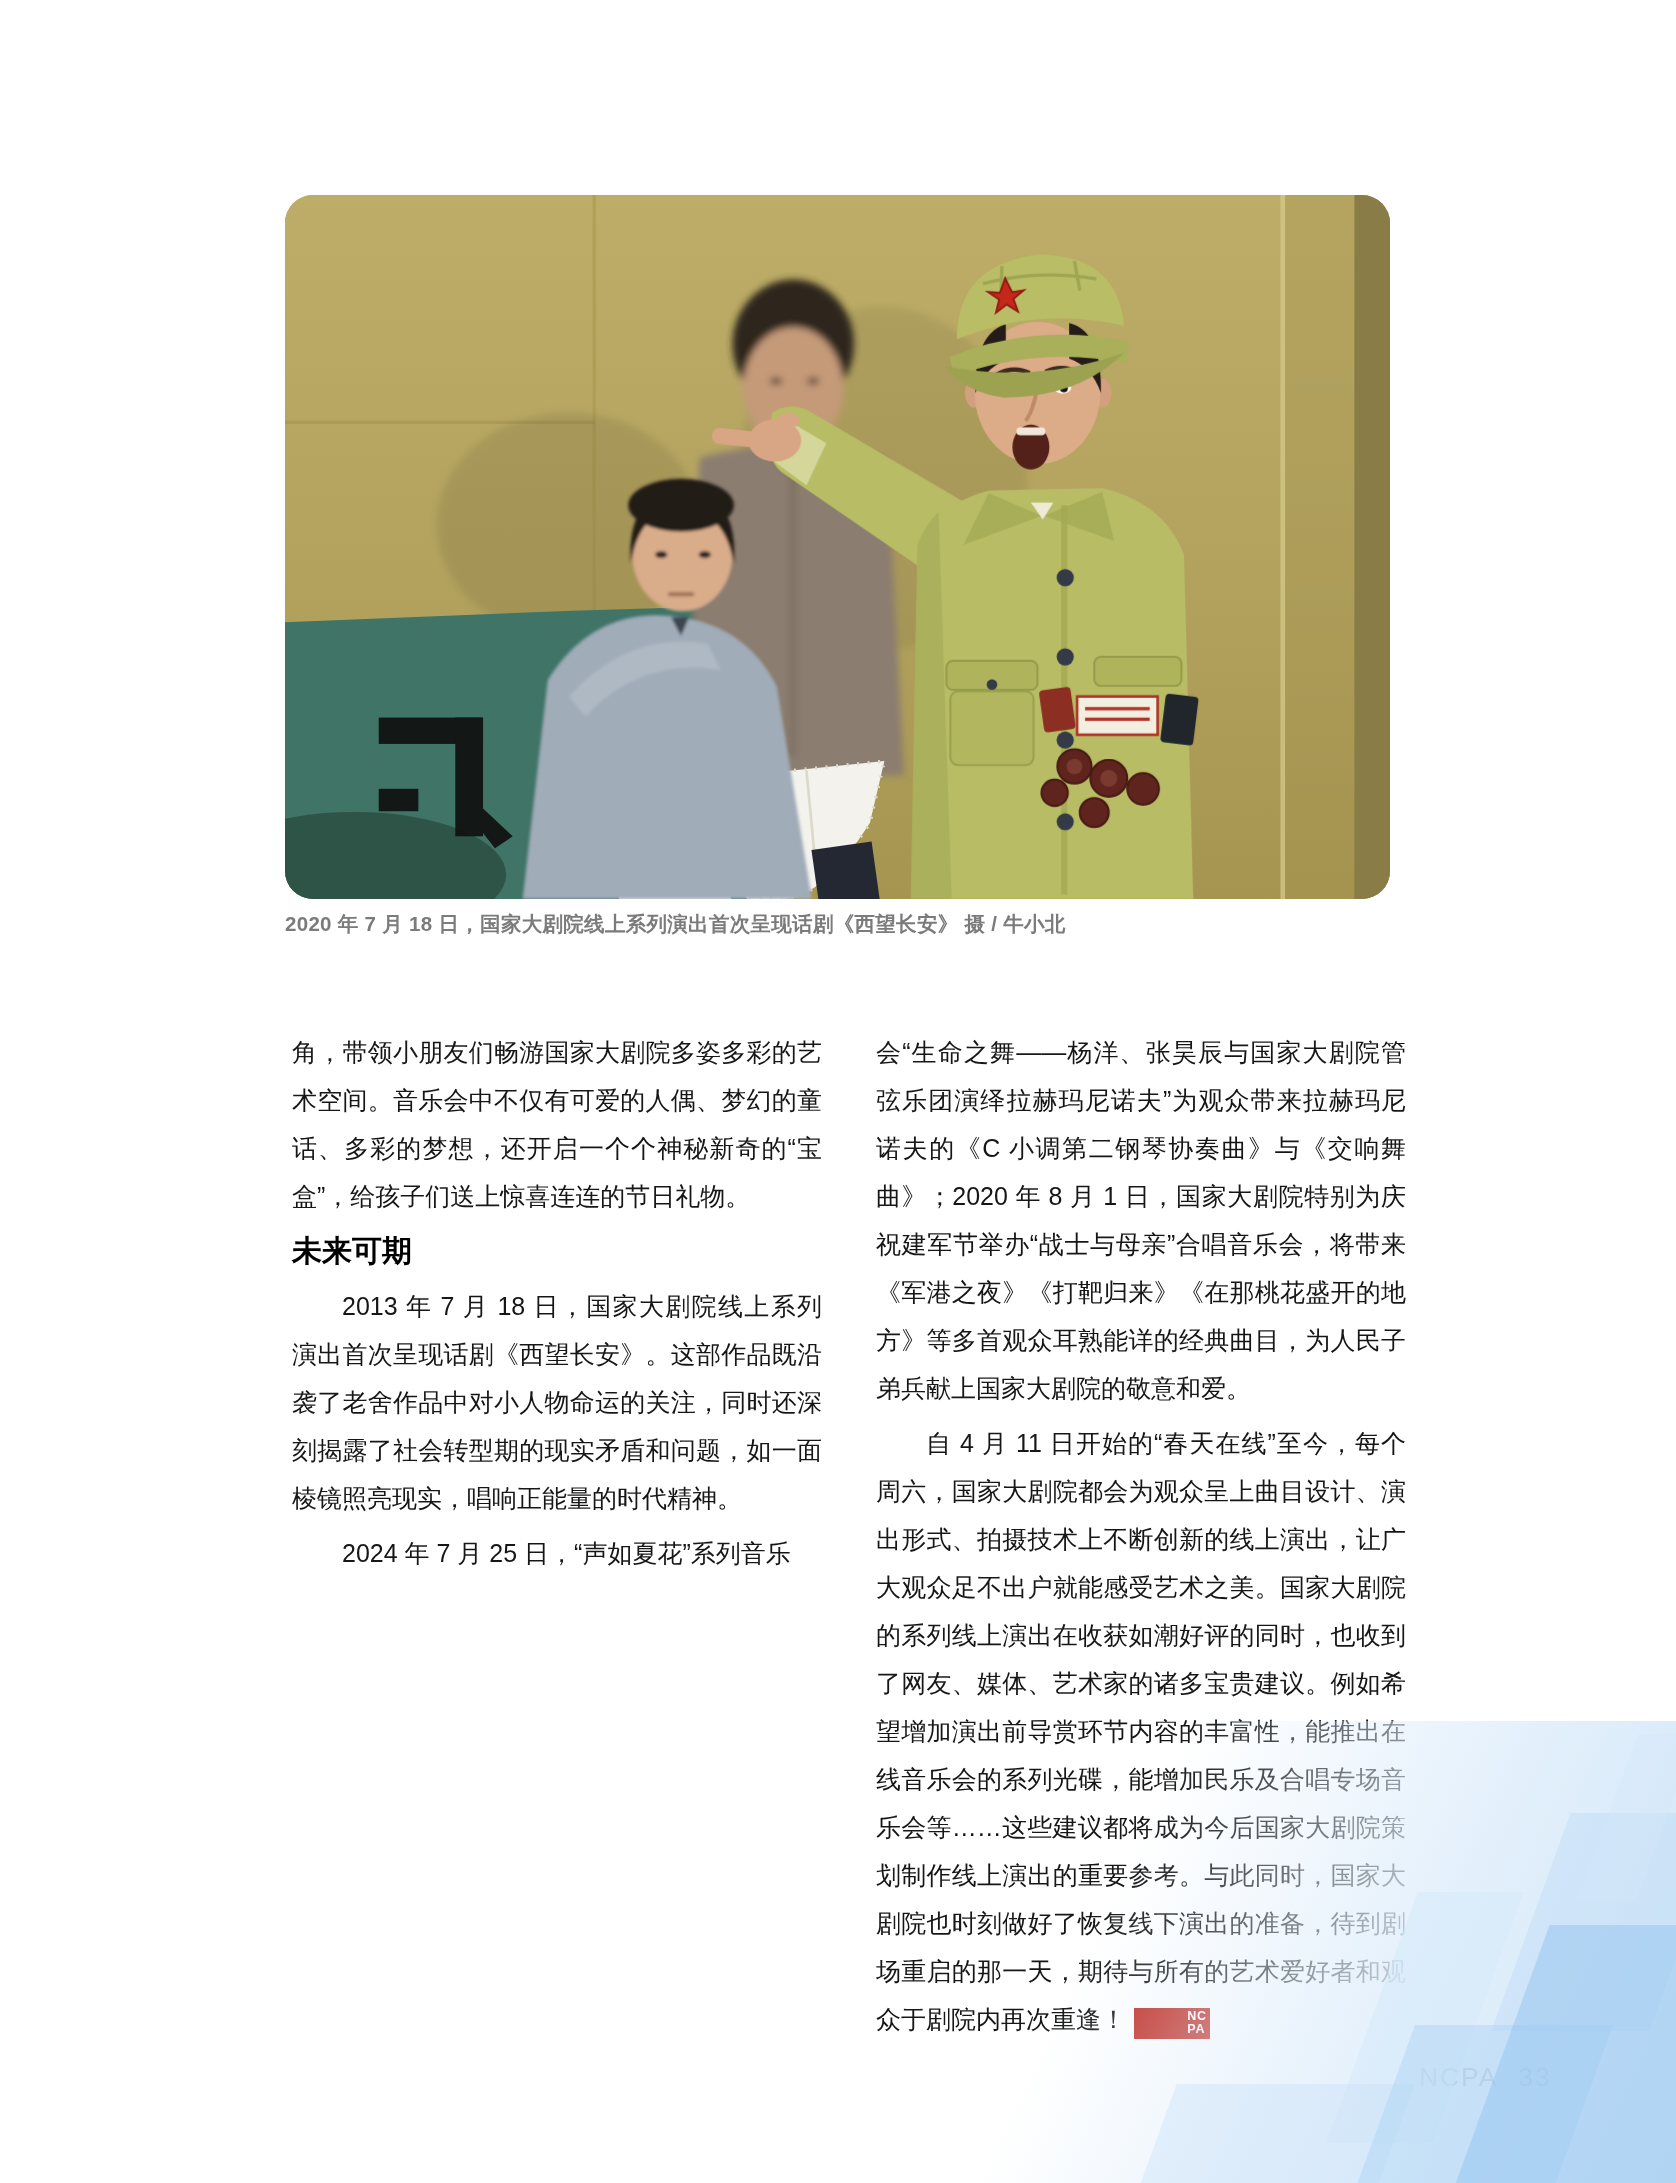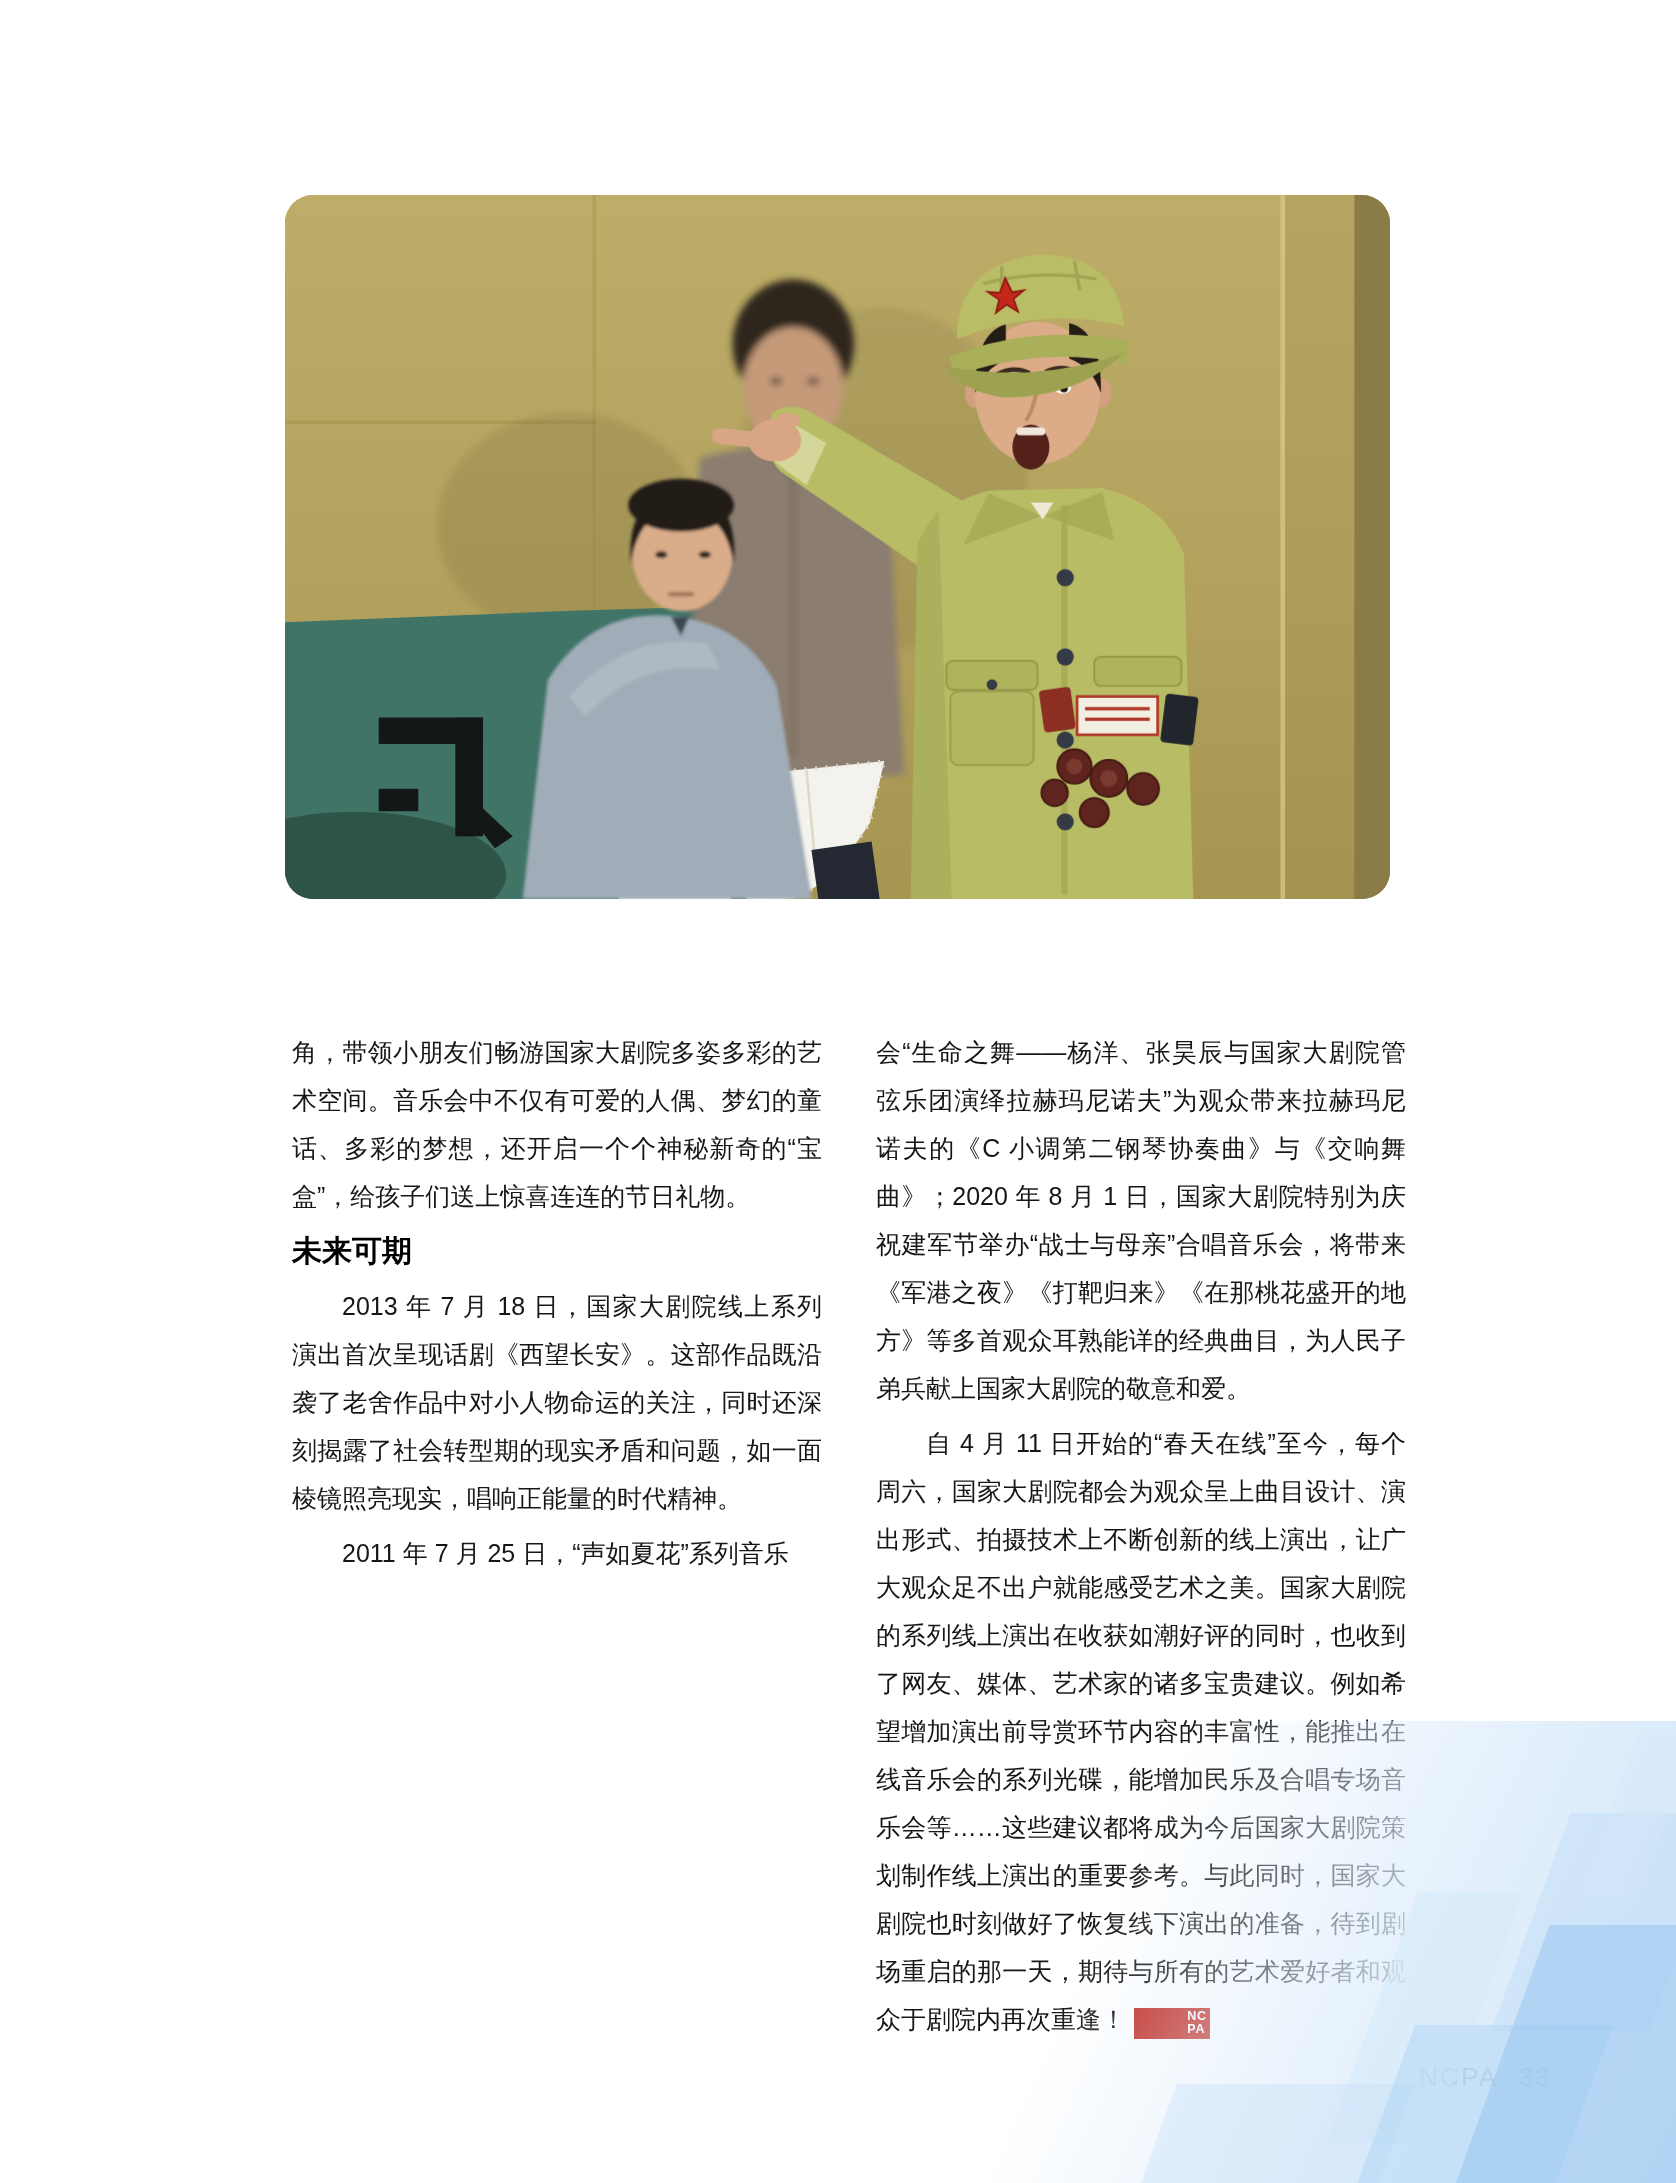--- a/index.html
+++ b/index.html
@@ -190,26 +190,27 @@
           <path d="M 1090 105 L 1086 150" stroke="#a0a553" stroke-width="5" fill="none"></path>
           <path d="M 1200 103 L 1206 148" stroke="#a0a553" stroke-width="5" fill="none"></path>
           <path d="M 1004 238 Q 1140 192 1276 230 L 1272 262 Q 1140 228 1008 268 Z" fill="#aab05a"></path>
           <path d="M 996 252 Q 1136 286 1268 246 Q 1196 310 1082 304 Q 1022 292 996 252 Z" fill="#9da250"></path>
           <polygon transform="translate(1094,152) scale(0.95)" fill="#c5271b" stroke="#911c12" stroke-width="3" points="0,-30 9.7,-7.1 28.5,-9.3 11.4,3.7 17.6,24.3 0,12 -17.6,24.3 -11.4,3.7 -28.5,-9.3 -9.7,-7.1"></polygon>
         </g>
       </g>
     </svg>
   </div>
 
+  <div class="caption">2020 年 7 月 18 日，国家大剧院线上系列演出首次呈现话剧《西望长安》 摄 / 牛小北</div>
 
   <div class="col col-left">
     <p>角，带领小朋友们畅游国家大剧院多姿多彩的艺术空间。音乐会中不仅有可爱的人偶、梦幻的童话、多彩的梦想，还开启一个个神秘新奇的“宝盒”，给孩子们送上惊喜连连的节日礼物。</p>
     <p class="heading">未来可期</p>
     <p class="indent">2013 年 7 月 18 日，国家大剧院线上系列演出首次呈现话剧《西望长安》。这部作品既沿袭了老舍作品中对小人物命运的关注，同时还深刻揭露了社会转型期的现实矛盾和问题，如一面棱镜照亮现实，唱响正能量的时代精神。</p>
-    <p class="indent">2011 年 7 月 25 日，“声如夏花”系列音乐</p>
+    <p class="indent">2024 年 7 月 25 日，“声如夏花”系列音乐</p>
   </div>
 
   <div class="col col-right">
     <p>会“生命之舞——杨洋、张昊辰与国家大剧院管弦乐团演绎拉赫玛尼诺夫”为观众带来拉赫玛尼诺夫的《C 小调第二钢琴协奏曲》与《交响舞曲》；2020 年 8 月 1 日，国家大剧院特别为庆祝建军节举办“战士与母亲”合唱音乐会，将带来《军港之夜》《打靶归来》《在那桃花盛开的地方》等多首观众耳熟能详的经典曲目，为人民子弟兵献上国家大剧院的敬意和爱。</p>
     <p class="indent"><span>自 4 月 11 日开始的“春天在线”至今，每个周六，国家大剧院都会为观众呈上曲目设计、演出形式、拍摄技术上不断创新的线上演出，让广大观众足不出户就能感受艺术之美。国家大剧院的系列线上演出在收获如潮好评的同时，也收到了网友、媒体、艺术家的诸多宝贵建议。例如希望增加演出前导赏环节内容的丰富性，能推出在线音乐会的系列光碟，能增加民乐及合唱专场音乐会等……这些建议都将成为今后国家大剧院策划制作线上演出的重要参考。与此同时，国家大剧院也时刻做好了恢复线下演出的准备，待到剧场重启的那一天，期待与所有的艺术爱好者和观众于剧院内再次重逢！</span><span class="endmark"><span>NC</span><span>PA</span></span></p>
   </div>
 
   <div class="pageno">NCPA 33</div>
 
   <div class="deco">

